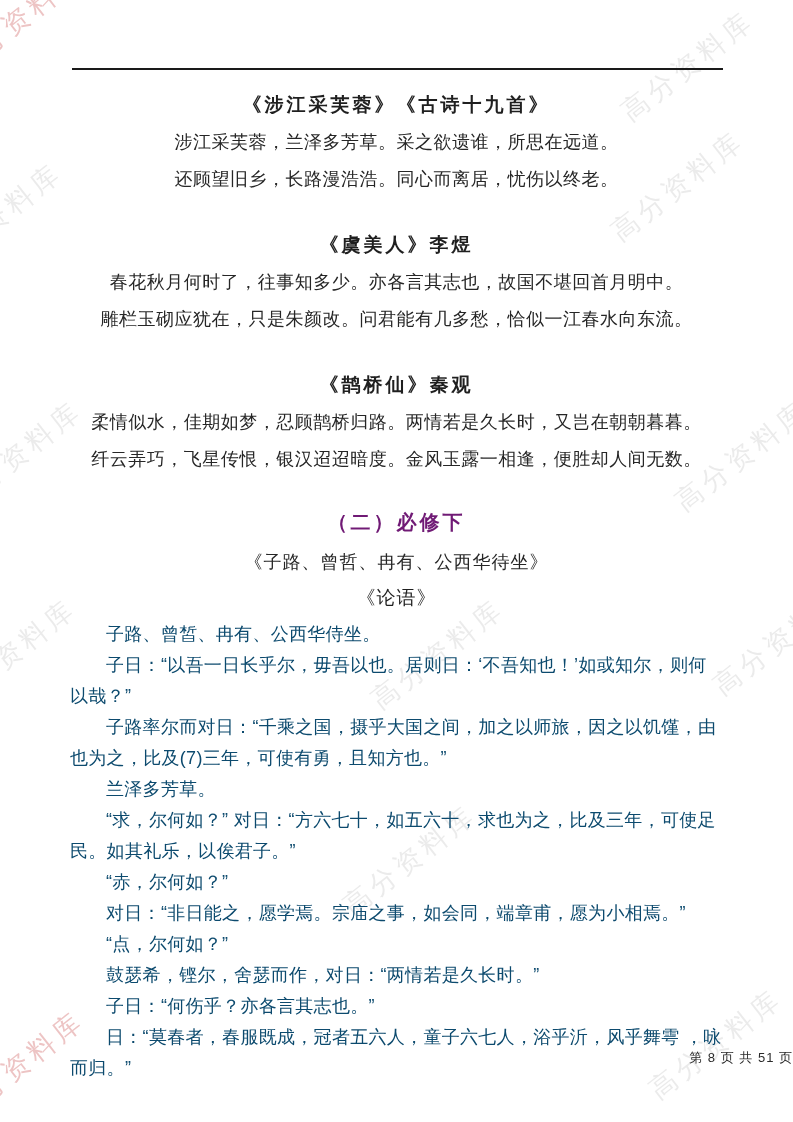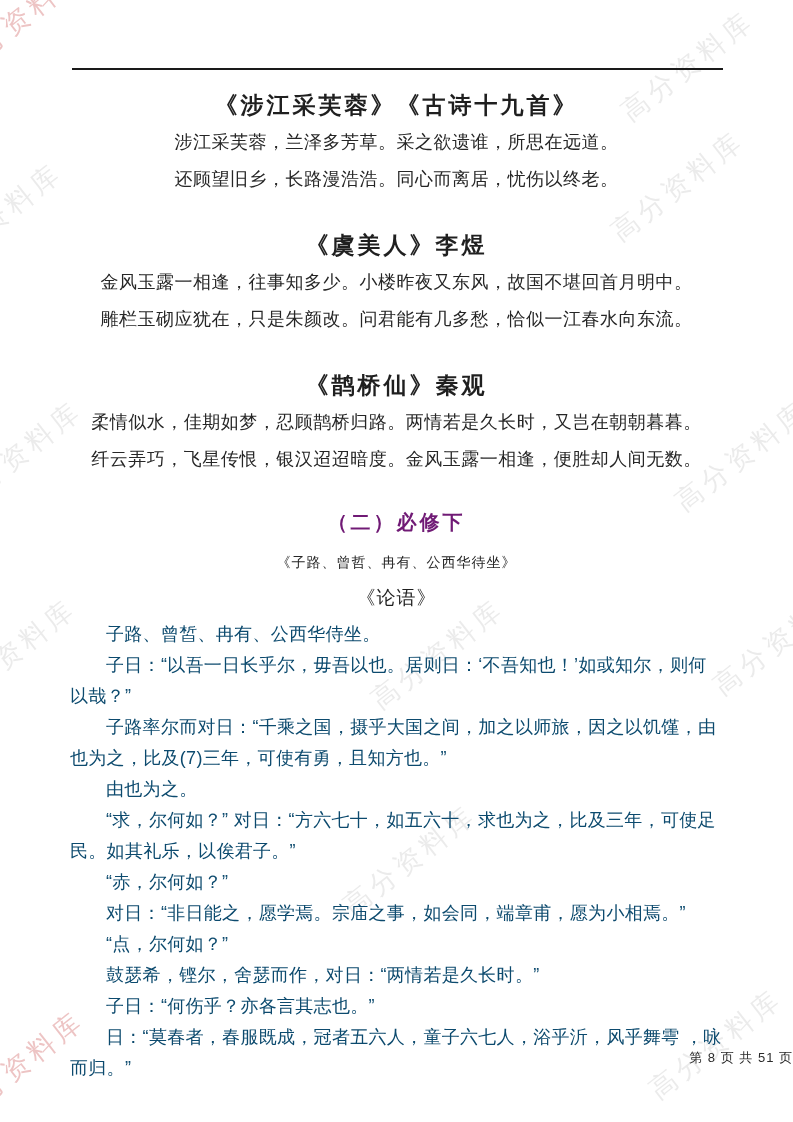--- a/index.html
+++ b/index.html
@@ -31,34 +31,34 @@
     position:absolute; left:72px; top:68px; width:651px; height:0;
     border-top:2px solid #1a1a1a;
   }
 
   .content {
     position:absolute; left:70px; top:86px; width:653px;
     text-align:center;
   }
 
   .poem-title {
-    font-size:23px; font-weight:bold; color:#1f1f1f;
+    font-size:19px; font-weight:bold; color:#1f1f1f;
     letter-spacing:3px; line-height:26px; margin:6px 0 6px 0;
   }
   .poem-line {
     font-size:18px; color:#262626; line-height:37px; margin:0;
     letter-spacing:0.5px;
   }
 
   .unit-heading {
     font-size:20px; font-weight:bold; color:#701a75;
     letter-spacing:3px; line-height:28px; margin:30px 0 0 0;
   }
   .work-title {
-    font-size:14px; color:#262626; letter-spacing:1px;
+    font-size:18px; color:#262626; letter-spacing:1px;
     line-height:26px; margin:13px 0 0 0;
   }
   .source-title {
     font-size:19px; font-weight:normal; color:#1f1f1f;
     letter-spacing:1px; line-height:26px; margin:10px 0 0 0;
   }
 
   .body-text { margin-top:8px; text-align:left; }
   .body-text p {
     font-size:18px; color:#0c4a6e; line-height:31px;
@@ -95,40 +95,40 @@
   <div class="content">
 
     <div>
       <div class="poem-title">《涉江采芙蓉》《古诗十九首》</div>
       <p class="poem-line">涉江采芙蓉，兰泽多芳草。采之欲遗谁，所思在远道。</p>
       <p class="poem-line">还顾望旧乡，长路漫浩浩。同心而离居，忧伤以终老。</p>
     </div>
 
     <div>
       <div class="poem-title" style="margin-top:34px;">《虞美人》李煜</div>
-      <p class="poem-line">金风玉露一相逢，往事知多少。小楼昨夜又东风，故国不堪回首月明中。</p>
+      <p class="poem-line">春花秋月何时了，往事知多少。亦各言其志也，故国不堪回首月明中。</p>
       <p class="poem-line">雕栏玉砌应犹在，只是朱颜改。问君能有几多愁，恰似一江春水向东流。</p>
     </div>
 
     <div>
       <div class="poem-title" style="margin-top:34px;">《鹊桥仙》秦观</div>
       <p class="poem-line">柔情似水，佳期如梦，忍顾鹊桥归路。两情若是久长时，又岂在朝朝暮暮。</p>
       <p class="poem-line">纤云弄巧，飞星传恨，银汉迢迢暗度。金风玉露一相逢，便胜却人间无数。</p>
     </div>
 
     <div>
       <div class="unit-heading">（二）必修下</div>
       <div class="work-title">《子路、曾哲、冉有、公西华待坐》</div>
       <div class="source-title">《论语》</div>
 
       <div class="body-text">
         <p>子路、曾皙、冉有、公西华侍坐。</p>
         <p>子日：“以吾一日长乎尔，毋吾以也。居则日：‘不吾知也！’如或知尔，则何以哉？”</p>
         <p>子路率尔而对日：“千乘之国，摄乎大国之间，加之以师旅，因之以饥馑，由也为之，比及(7)三年，可使有勇，且知方也。”</p>
-        <p>由也为之。</p>
+        <p>兰泽多芳草。</p>
         <p>“求，尔何如？” 对日：“方六七十，如五六十，求也为之，比及三年，可使足民。如其礼乐，以俟君子。”</p>
         <p>“赤，尔何如？”</p>
         <p>对日：“非日能之，愿学焉。宗庙之事，如会同，端章甫，愿为小相焉。”</p>
         <p>“点，尔何如？”</p>
         <p>鼓瑟希，铿尔，舍瑟而作，对日：“两情若是久长时。”</p>
         <p>子日：“何伤乎？亦各言其志也。”</p>
         <p>日：“莫春者，春服既成，冠者五六人，童子六七人，浴乎沂，风乎舞雩 ，咏而归。”</p>
       </div>
     </div>
 

